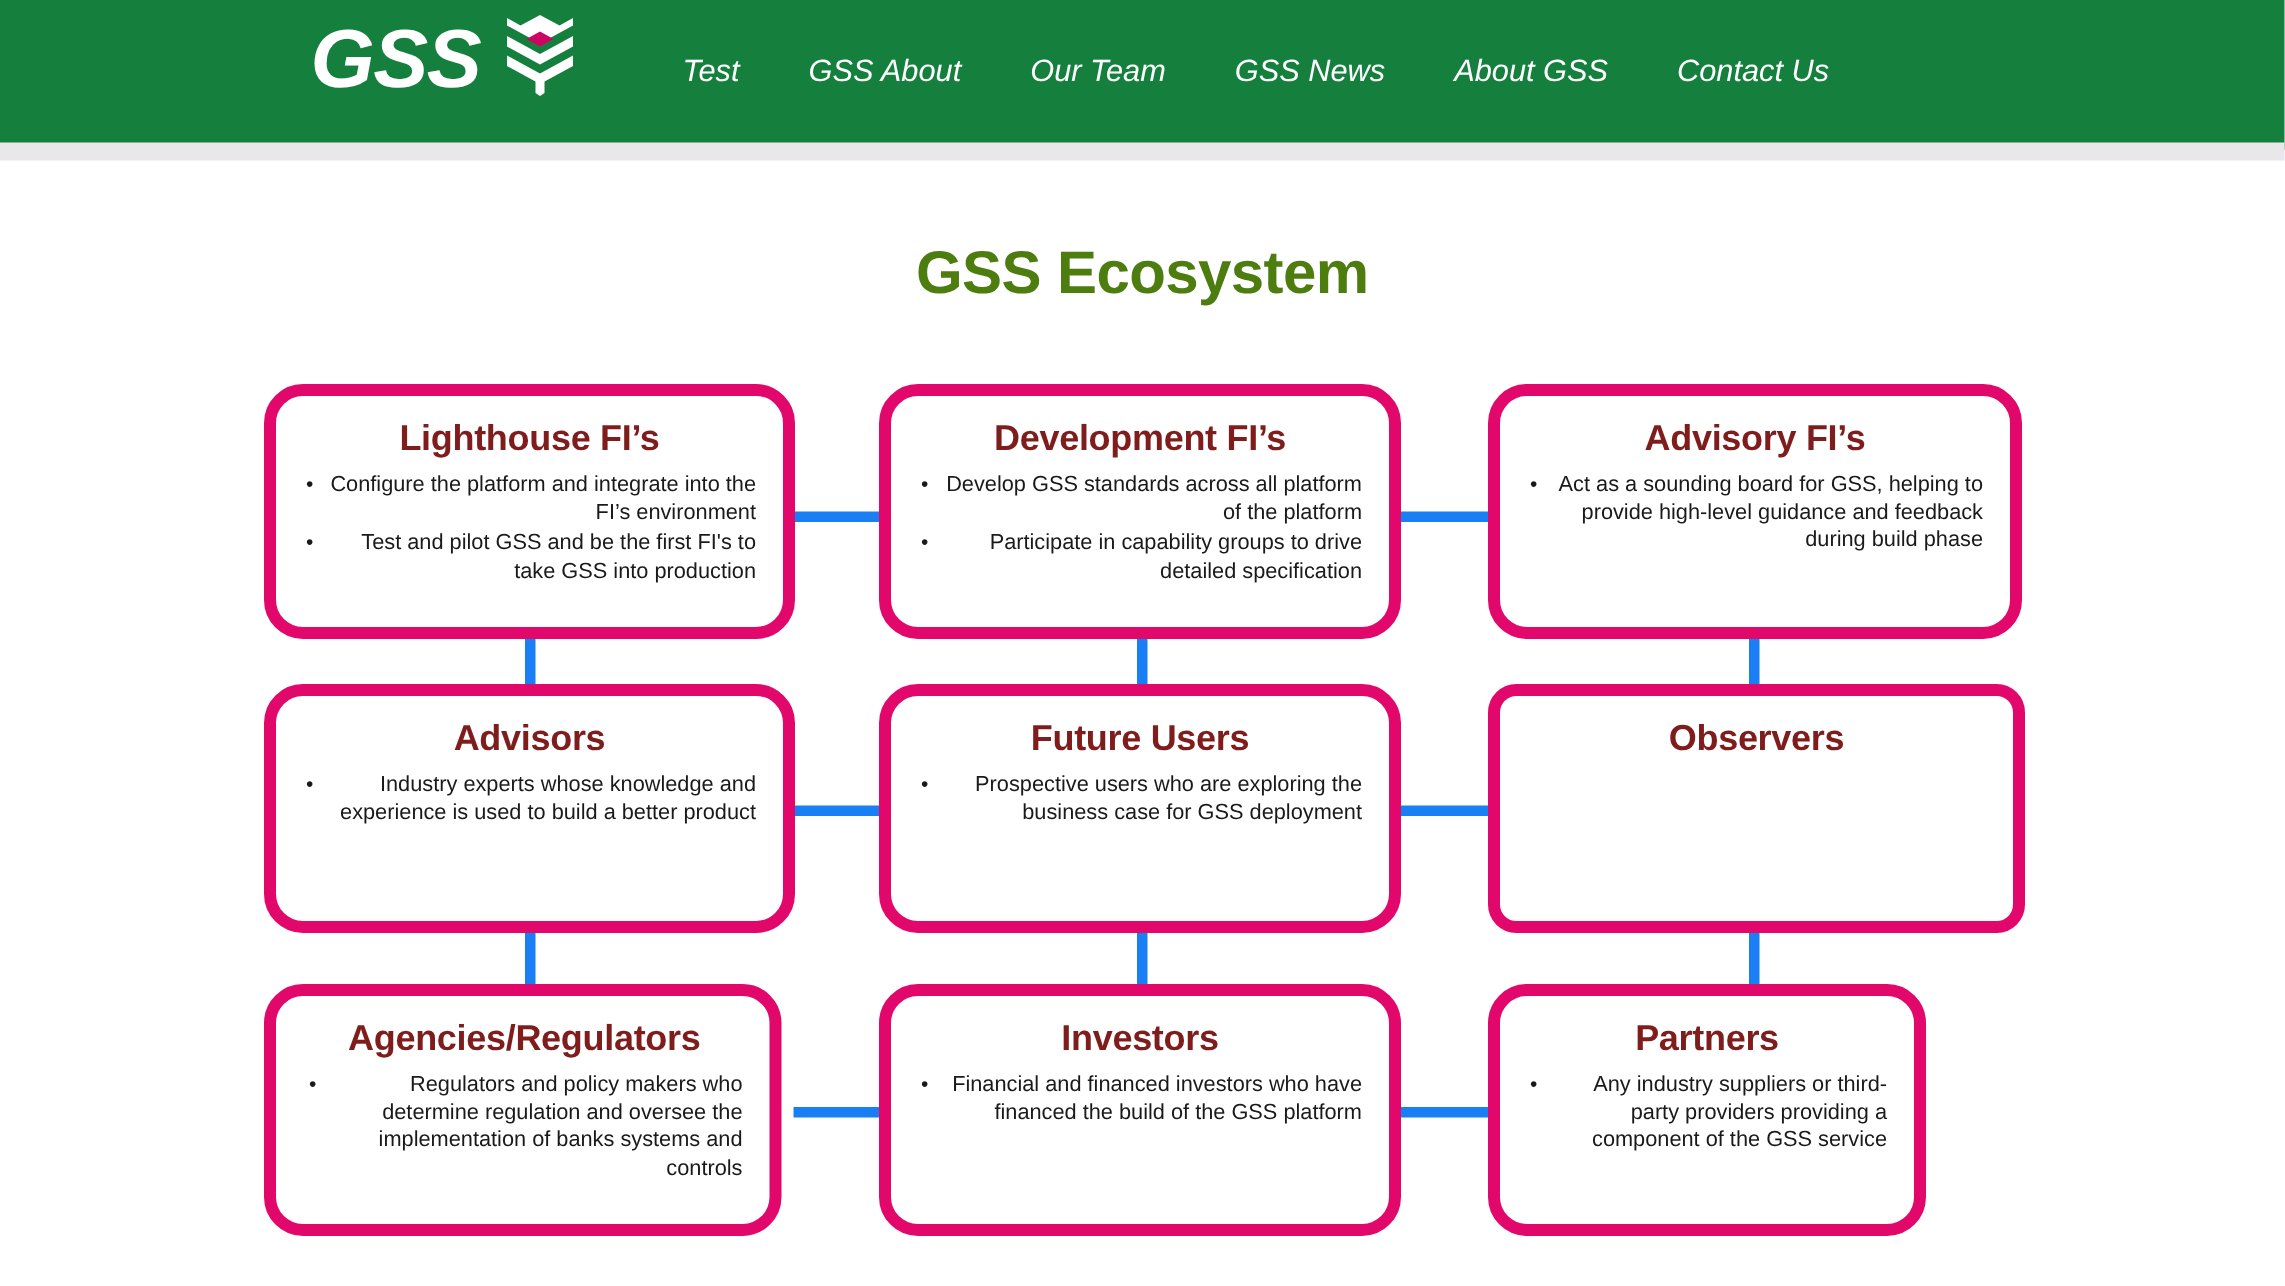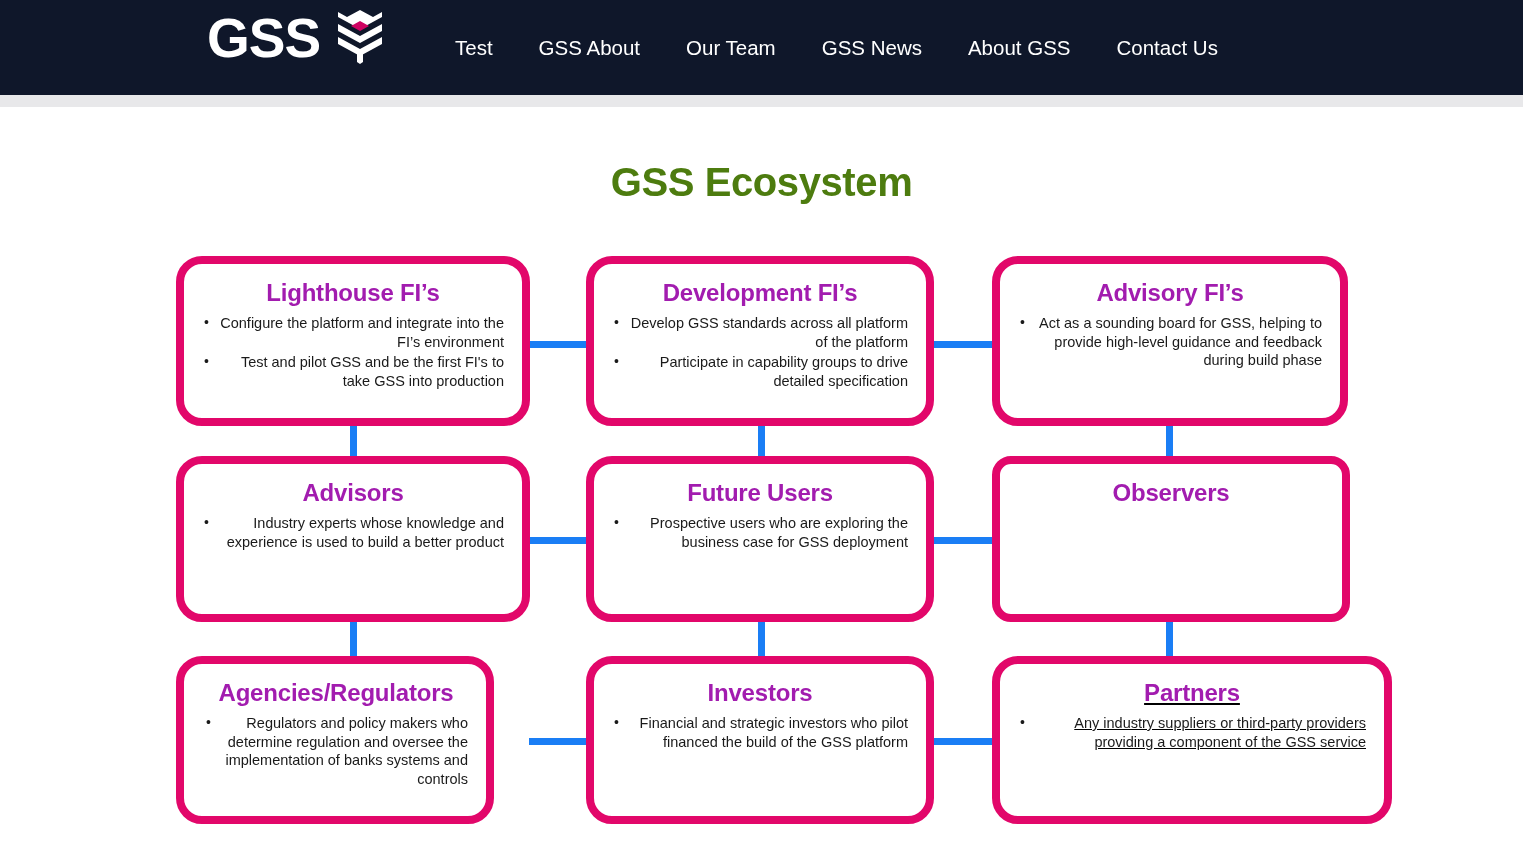--- a/index.html
+++ b/index.html
@@ -12,23 +12,24 @@
     background: #ffffff;
     font-family: "Liberation Sans", sans-serif;
   }
 
   
   #site-header {
     position: absolute;
     left: 0; top: 0;
     width: 1523px;
     height: 100px;
-    background: #0f172a;
+    background: #15803d;
     display: flex;
     align-items: center;
+    font-style: italic;
   }
   #header-underline {
     position: absolute;
     left: 0; top: 95px;
     width: 1523px;
     height: 12px;
     background: #e8e8ea;
   }
 
   #brand {
@@ -103,21 +104,21 @@
     background: #ffffff;
     border: 8px solid #e2076a;
     border-radius: 26px;
     z-index: 2;
     padding: 14px 18px 10px 18px;
   }
   .eco-card-title {
     text-align: center;
     font-size: 24px;
     font-weight: bold;
-    color: #a21caf;
+    color: #7f1d1d;
     line-height: 30px;
     letter-spacing: -0.2px;
     margin-bottom: 6px;
   }
   .eco-card-list {
     list-style: none;
   }
   .eco-card-list li {
     position: relative;
     padding-left: 17px;
@@ -221,34 +222,34 @@
     <div class="eco-card-title">Future Users</div>
     <ul class="eco-card-list">
       <li>Prospective users who are exploring the business case for GSS deployment</li>
     </ul>
   </div>
 
   <div class="eco-card" style="left:992px; top:456px; width:358px; height:166px;border-radius:19px;">
     <div class="eco-card-title">Observers</div>
   </div>
 
-  <div class="eco-card" style="left:176px; top:656px; width:318px; height:168px;padding-left:20px;">
+  <div class="eco-card" style="left:176px; top:656px; width:345px; height:168px;padding-left:20px;">
     <div class="eco-card-title">Agencies/Regulators</div>
     <ul class="eco-card-list">
       <li>Regulators and policy makers who determine regulation and oversee the implementation of banks systems and controls</li>
     </ul>
   </div>
 
   <div class="eco-card" style="left:586px; top:656px; width:348px; height:168px;">
     <div class="eco-card-title">Investors</div>
     <ul class="eco-card-list">
-      <li>Financial and strategic investors who pilot financed the build of the GSS platform</li>
-    </ul>
-  </div>
-
-  <div class="eco-card" style="left:992px; top:656px; width:400px; height:168px;text-decoration:underline;">
+      <li>Financial and financed investors who have financed the build of the GSS platform</li>
+    </ul>
+  </div>
+
+  <div class="eco-card" style="left:992px; top:656px; width:292px; height:168px;">
     <div class="eco-card-title">Partners</div>
     <ul class="eco-card-list">
       <li>Any industry suppliers or third-party providers providing a component of the GSS service</li>
     </ul>
   </div>
 
 </div>
 
 </body></html>

